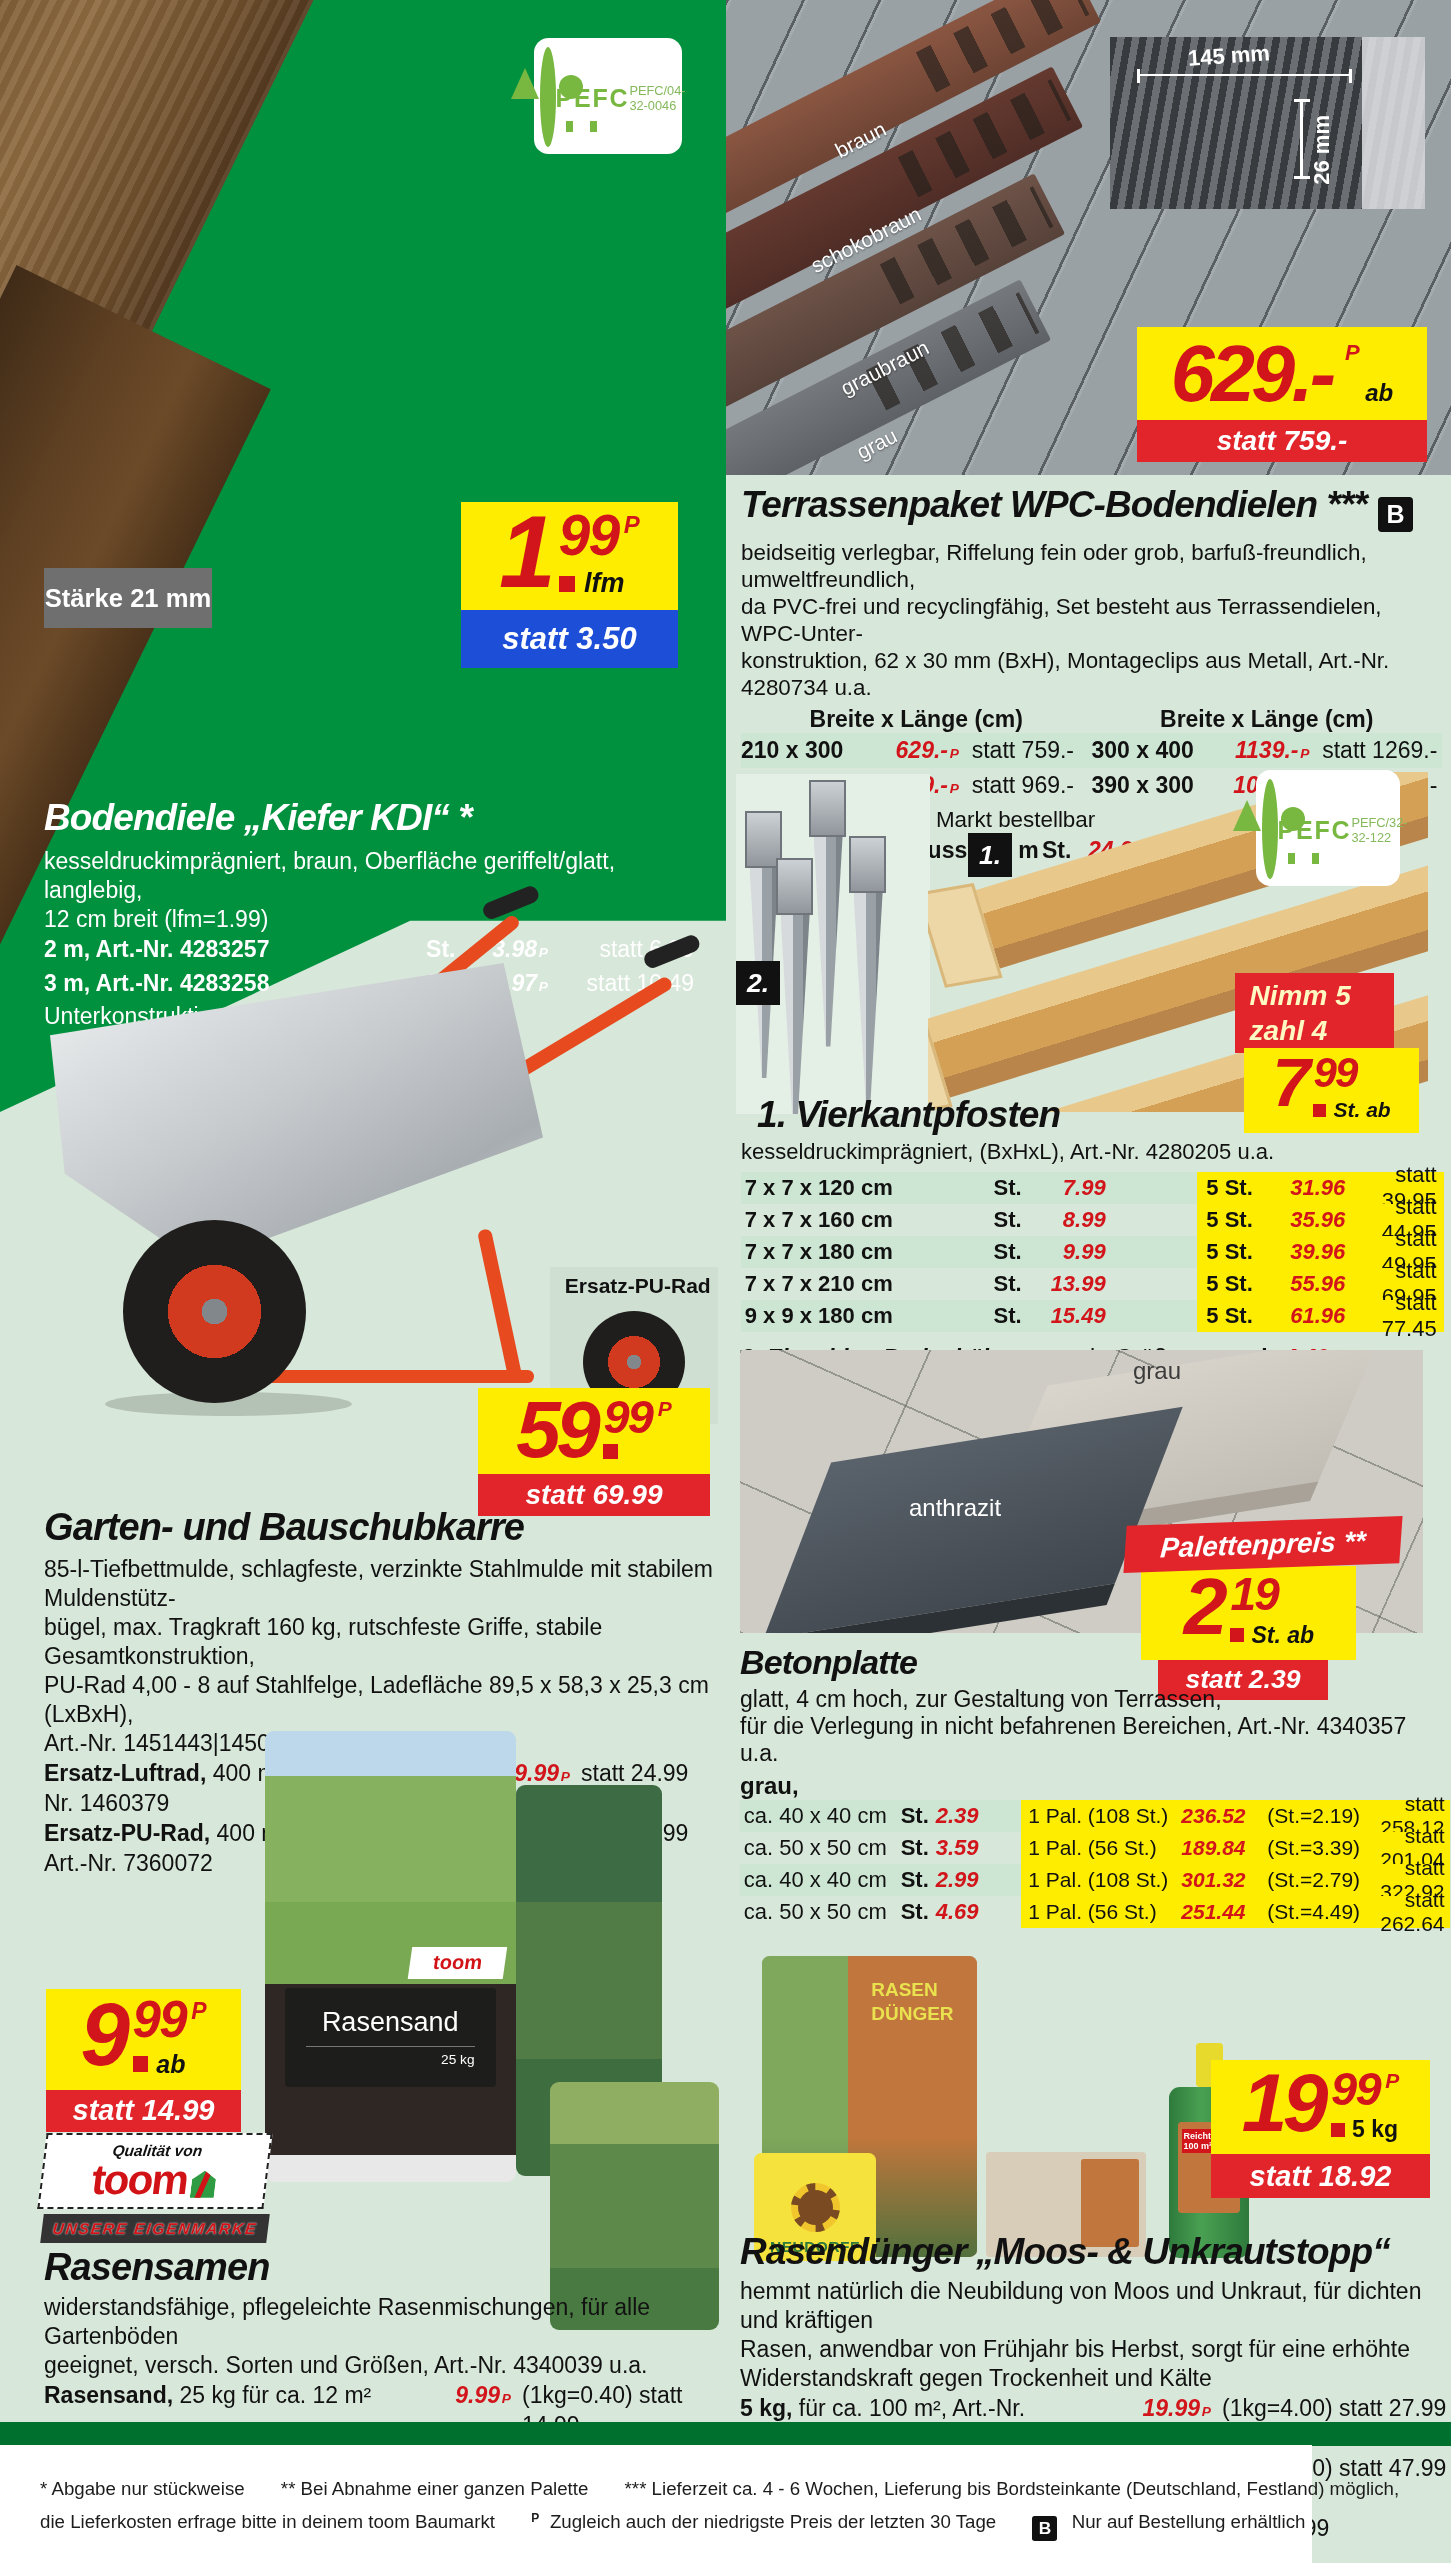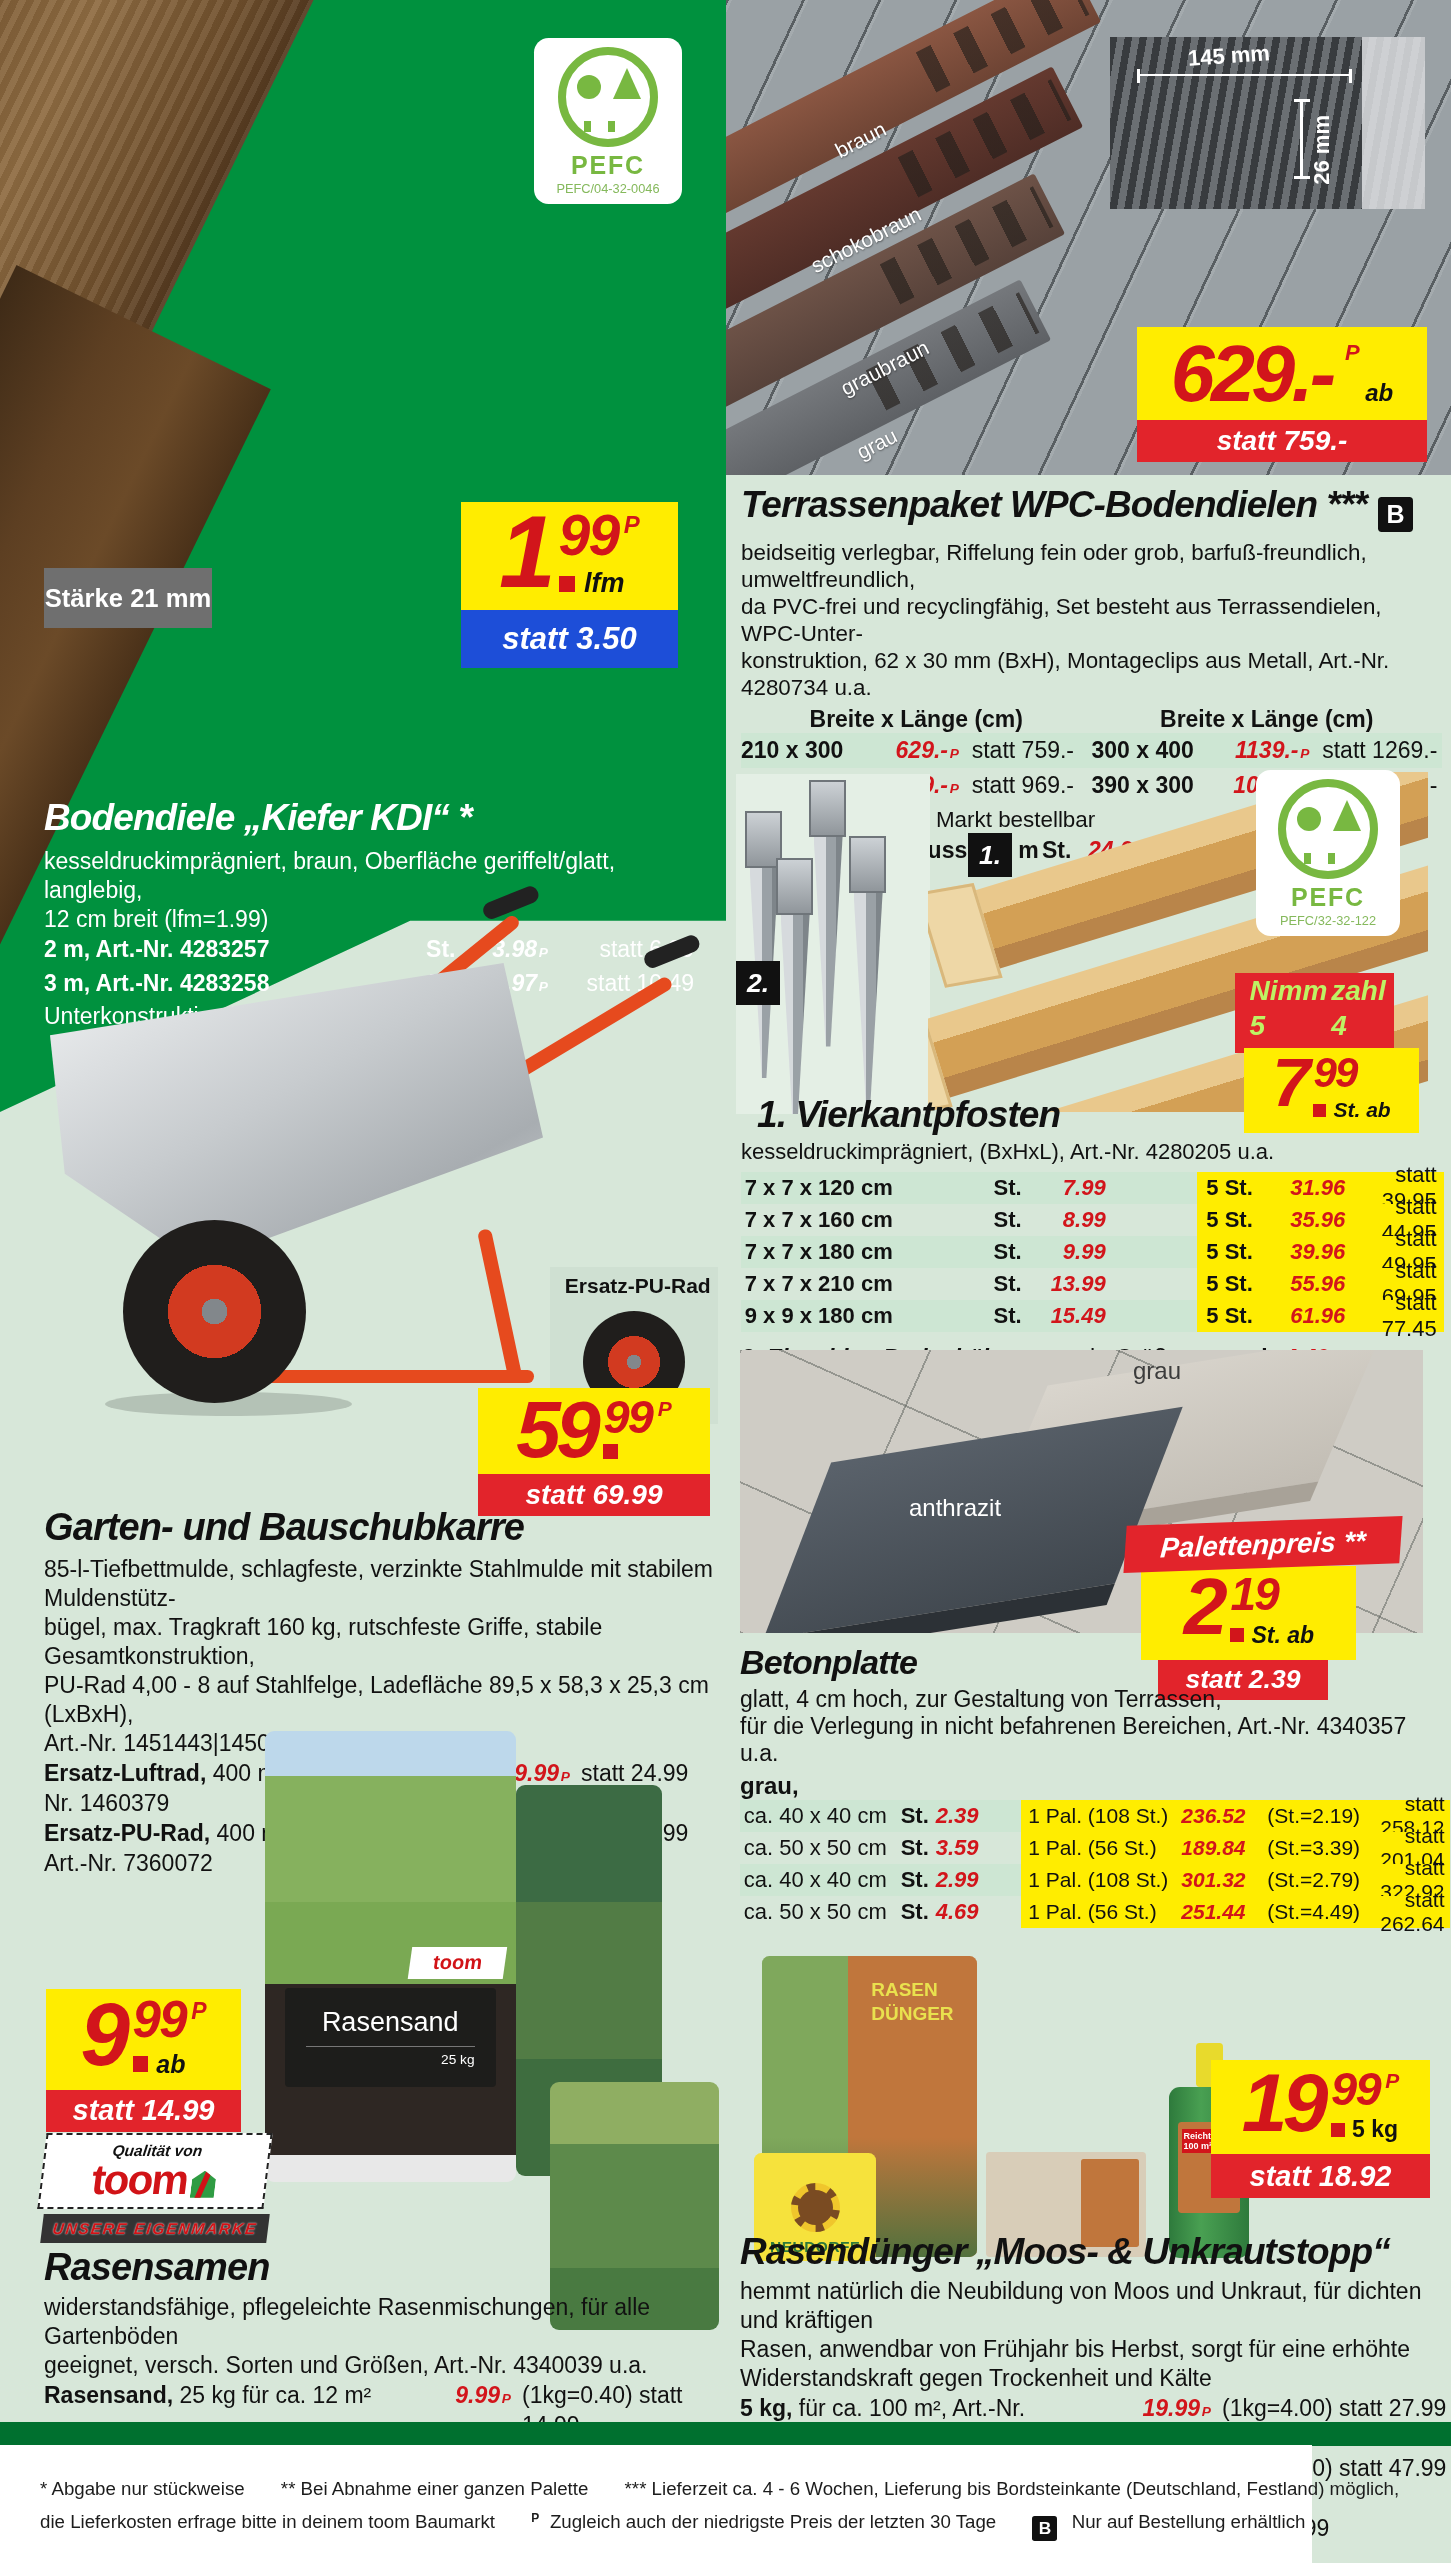--- a/index.html
+++ b/index.html
@@ -20,21 +20,21 @@
   .plank1{position:absolute;left:-64px;top:-155px;width:429px;height:1187px;transform:rotate(26deg);transform-origin:50% 0;
     background:linear-gradient(90deg,#5e4124,#7c5a33 25%,#8f6c42 55%,#6f4f2c 85%,#553a20);}
   .plank1::after{content:"";position:absolute;inset:0;
     background:repeating-linear-gradient(90deg,rgba(255,255,255,.07) 0 6.4px,rgba(0,0,0,.06) 6.4px 13.7px);}
   .plank2{position:absolute;left:-228px;top:274px;width:283px;height:1050px;transform:rotate(26deg);
     background:linear-gradient(90deg,#3f2b17,#5d3f22 40%,#6b4a28 70%,#4a3119);}
   .staerke{left:44px;top:568px;width:168px;height:60px;background:#6f6f6f;color:#fff;font-weight:700;font-size:25.6px;
     display:flex;align-items:center;justify-content:center;}
 
   
-  .pefc{background:#fff;border-radius:14.6px;display:flex;flex-direction:column;align-items:center;padding:9px 5.5px 7.3px;box-sizing:border-box;}
+  .pefc{background:#fff;border-radius:14.6px;display:flex;flex-direction:row;align-items:center;padding:9px 5.5px 7.3px;box-sizing:border-box;}
   .pefc-ring{width:84px;height:84px;border:8.2px solid #78b841;border-radius:50%;position:relative;}
   .pefc-ring::before{content:"";position:absolute;left:11px;top:20px;width:24px;height:24px;background:#78b841;border-radius:50%;}
   .pefc-ring::after{content:"";position:absolute;right:9px;top:12.8px;width:0;height:0;
     border-left:14.6px solid transparent;border-right:14.6px solid transparent;border-bottom:31px solid #78b841;}
   .pefc-stems{position:absolute;left:18px;bottom:7.3px;width:42px;height:11px;
     background:linear-gradient(90deg,#78b841 0 7.3px,transparent 7.3px 24px,#78b841 24px 31px,transparent 31px);}
   .pefc-word{color:#78b841;font-weight:900;font-size:25px;letter-spacing:1.8px;margin-top:3.7px;}
   .pefc-code{color:#85b95c;font-size:12.8px;margin-top:1.8px;}
 
   
@@ -145,22 +145,22 @@
   .anchor{position:absolute;width:42px;}
   .acup{width:37px;height:57px;background:linear-gradient(180deg,#ccd1d5,#90969b);border:2.7px solid #6f757a;box-sizing:border-box;}
   .aspike{width:29px;height:210px;margin-left:4.6px;background:linear-gradient(90deg,#d6dadd 0 40%,#9aa1a6 40% 75%,#7e858a 75%);
     clip-path:polygon(0 0,100% 0,58% 100%,42% 100%);}
   .posts{left:928px;top:772px;width:500px;height:340px;overflow:hidden;}
   .post{position:absolute;height:82px;width:603px;transform:rotate(-17deg);border-radius:3.7px;
     background:linear-gradient(180deg,#e9c88c 0 30%,#d3a055 30% 75%,#b9854a 75%);}
   .post::before{content:"";position:absolute;left:-3.7px;top:-11px;width:58px;height:99px;background:#eed7a6;
     border:3.7px solid #d9b87c;box-sizing:border-box;transform:skewY(7deg);}
 
-  .nimm{left:1235px;top:973px;width:159px;height:80px;background:#e2242b;color:#bef264;font-weight:900;font-style:italic;
-    font-size:28px;line-height:35px;display:flex;justify-content:center;padding-left:14.6px;box-sizing:border-box;}
+  .nimm{left:1235px;top:973px;width:159px;height:80px;background:#e2242b;color:#fef9c3;font-weight:900;font-style:italic;
+    font-size:28px;line-height:35px;display:flex;flex-direction:column;justify-content:center;padding-left:14.6px;box-sizing:border-box;}
 
   
   .vier{left:741px;top:1096px;width:703px;}
   .vier .h2{font-size:37px;margin-left:16px;}
   .vier .desc{font-size:22px;margin-top:3.7px;margin-bottom:7.3px;}
   .vrow{display:flex;height:32px;font-size:22px;}
   .vleft{display:flex;width:457px;align-items:center;}
   .vleft.tint{background:#cde6d3;}
   .vsize{width:230px;font-weight:700;padding-left:3.7px;}
   .vst{width:47px;text-align:right;font-weight:700;}

